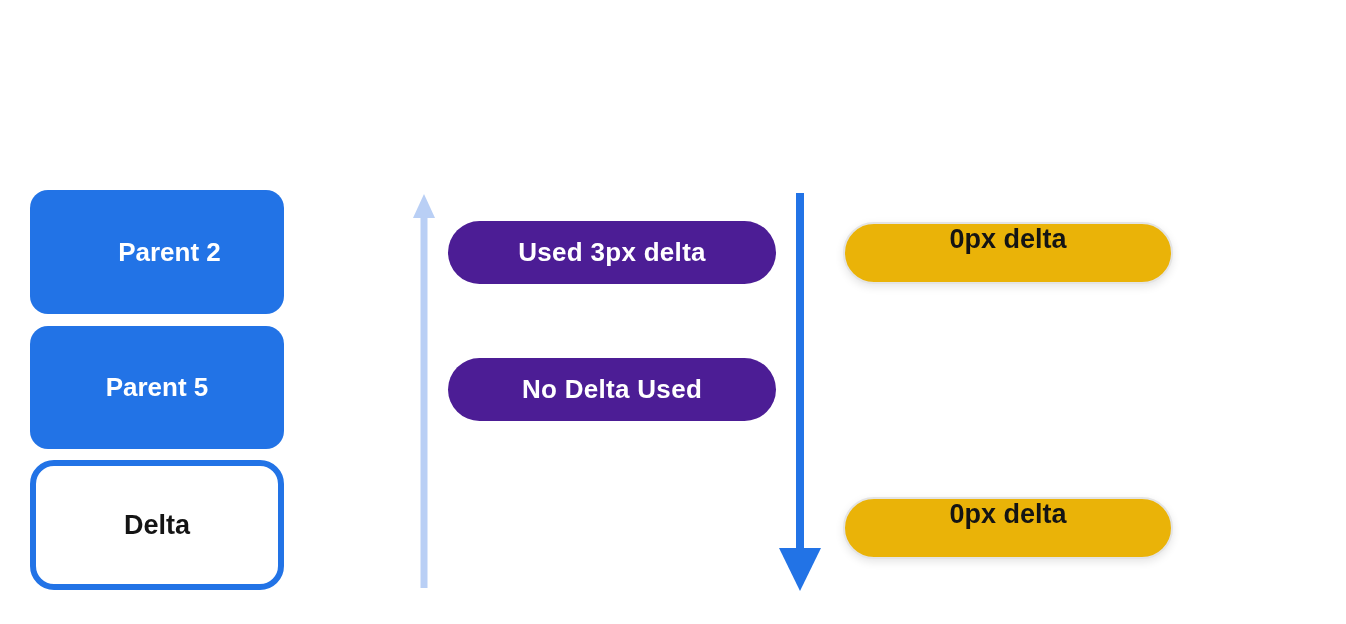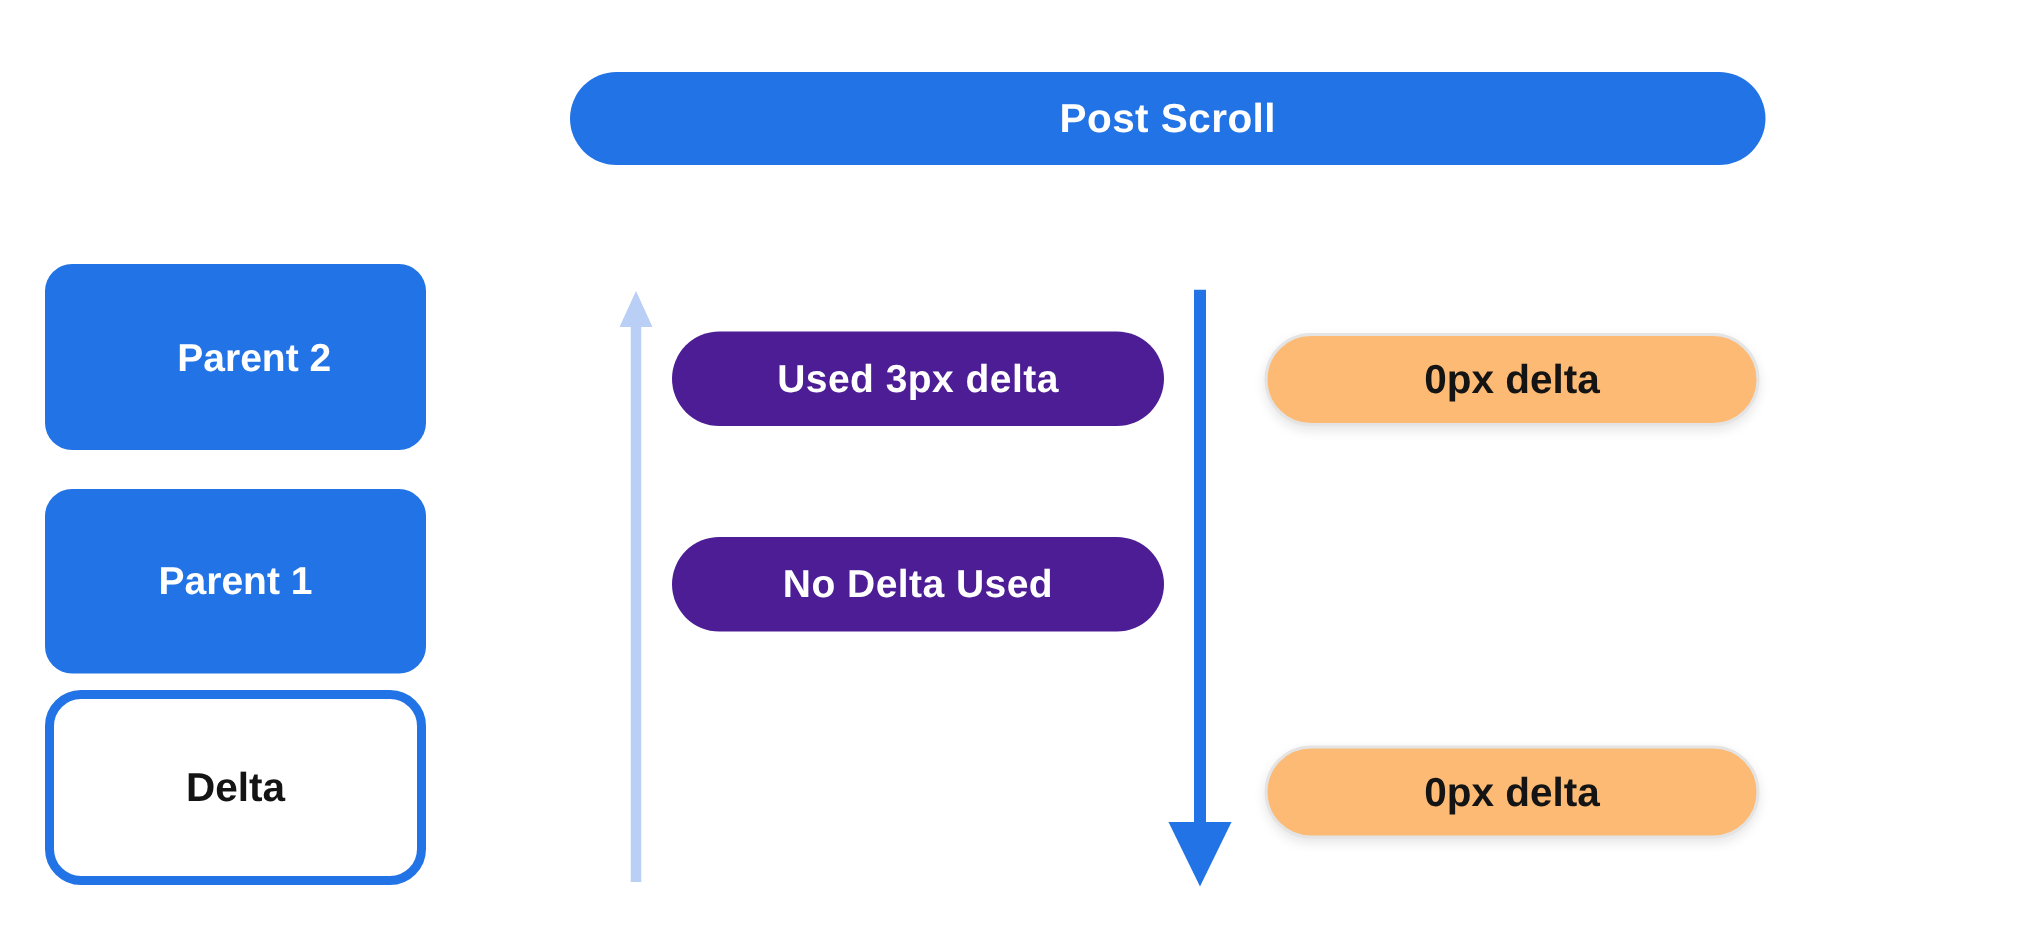--- a/index.html
+++ b/index.html
@@ -42,21 +42,21 @@
     display: flex;
     align-items: center;
     justify-content: center;
     font-size: 26px;
     font-weight: bold;
     color: #ffffff;
     background: #2273e6;
     border-radius: 18px;
     box-sizing: border-box;
   }
-  .stack-box.parent2 { top: 176px; height: 124px; padding-left: 25px; }
+  .stack-box.parent2 { top: 190px; height: 124px; padding-left: 25px; }
   .stack-box.parent1 { top: 326px; height: 123px; }
   .stack-box.child {
     top: 460px;
     height: 130px;
     background: #ffffff;
     border: 6px solid #2273e6;
     border-radius: 24px;
     color: #141414;
     font-weight: 600;
     font-size: 27px;
@@ -85,50 +85,47 @@
   }
   .mid-pill.used-delta { top: 221px; }
   .mid-pill.no-delta { top: 358px; text-align: center; }
 
   
   .white-pill {
     position: absolute;
     left: 843px;
     width: 330px;
     height: 62px;
-    background: #fdba74;
+    background: #eab308;
     border: 2px solid #e4e4e4;
     border-radius: 32px;
     box-sizing: border-box;
     display: flex;
-    align-items: center;
+    align-items: flex-start;
     justify-content: center;
     color: #141414;
     font-size: 27px;
     font-weight: 600;
     box-shadow: 0 3px 8px rgba(0,0,0,0.10);
   }
   .white-pill.top { top: 222px; }
   .white-pill.bottom { top: 497px; }
 </style>
 </head>
 <body>
 
 <div class="canvas">
 
-  <div class="header-pill">
-    <span>Post Scroll</span>
-  </div>
 
   <div class="stack-box parent2">
     <span>Parent 2</span>
   </div>
 
   <div class="stack-box parent1">
-    <span>Parent 1</span>
+    <span>Parent 5</span>
   </div>
 
   <div class="stack-box child">
     <span>Delta</span>
   </div>
 
   <svg class="arrow-svg arrow-up-svg" width="30" height="397" viewBox="0 0 30 397" aria-hidden="true">
     <line x1="15" y1="20" x2="15" y2="395" stroke="#b9cff5" stroke-width="7"></line>
     <polygon points="15,1 4,25 26,25" fill="#b9cff5"></polygon>
   </svg>

